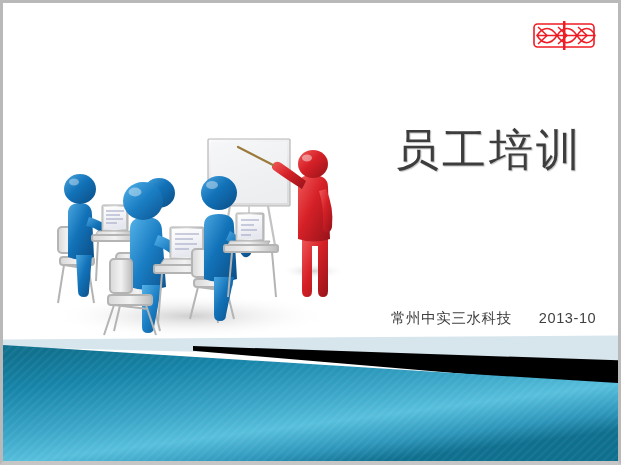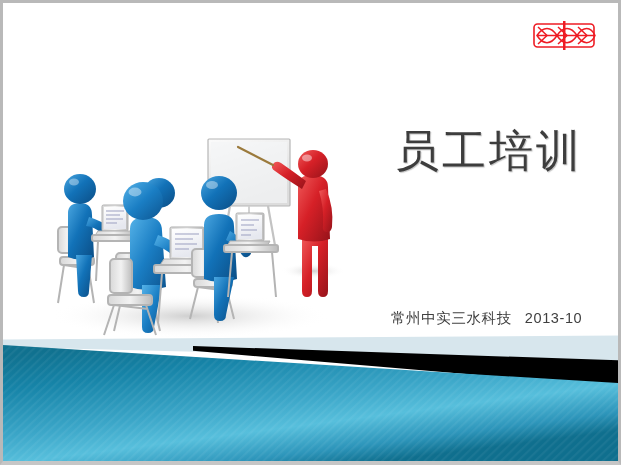--- a/index.html
+++ b/index.html
@@ -39,33 +39,34 @@
     position: absolute;
     left: 392px;
     top: 124px;
     font-size: 44px;
     line-height: 1.1;
     letter-spacing: 3px;
     color: #3d3d3d;
     font-weight: 400;
     text-shadow: 1px 1px 1px rgba(140,140,140,0.55);
     white-space: nowrap;
+    font-family: Liberation Serif, serif;
   }
 
   
   .subtitle {
     position: absolute;
     left: 388px;
     top: 306px;
     font-size: 14.5px;
     color: #3f3f3f;
     letter-spacing: 0.6px;
     white-space: nowrap;
   }
-  .subtitle .date { margin-left: 13px; }
+  .subtitle .date { margin-left: 27px; }
 
   
   .photo {
     position: absolute;
     left: 27px;
     top: 128px;
     width: 330px;
     height: 210px;
   }
   .photo svg { display: block; width: 100%; height: 100%; }

